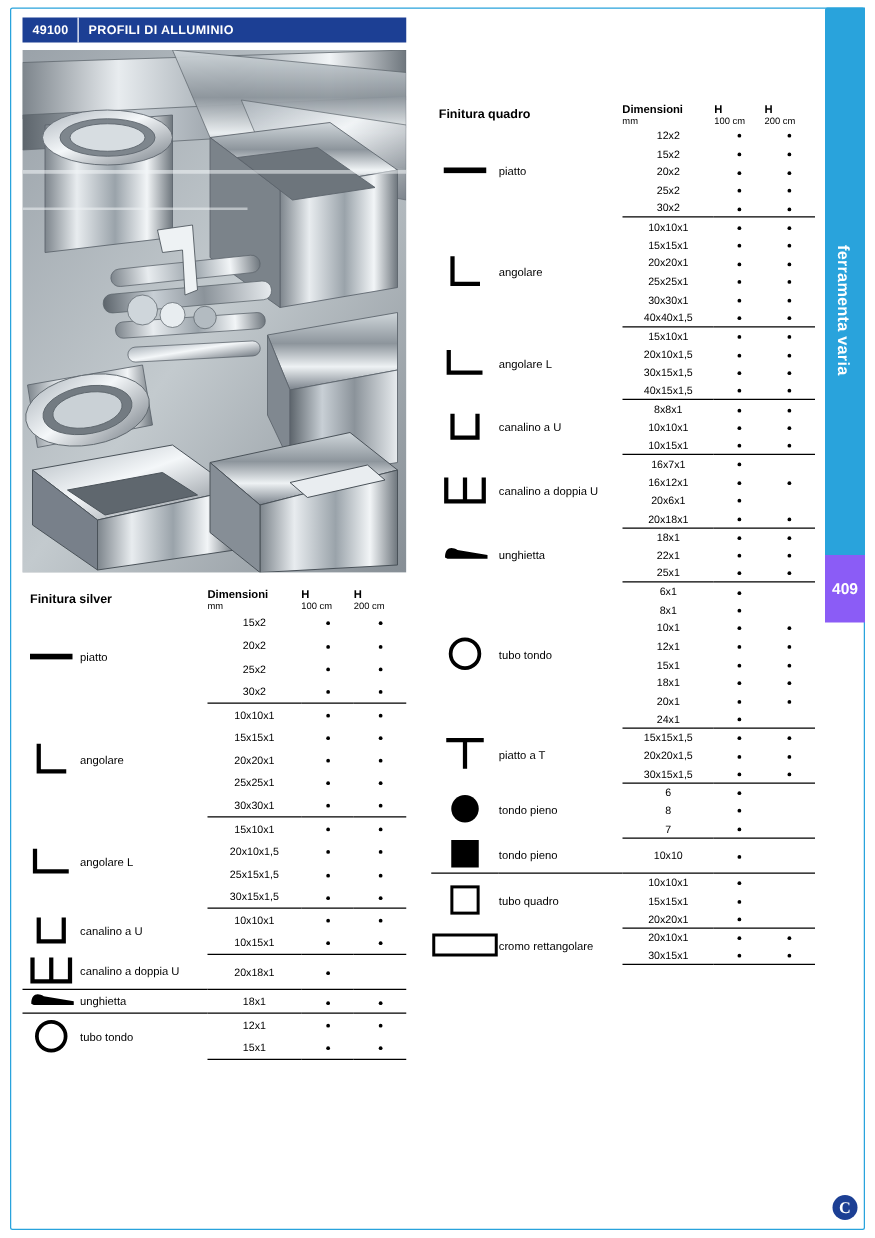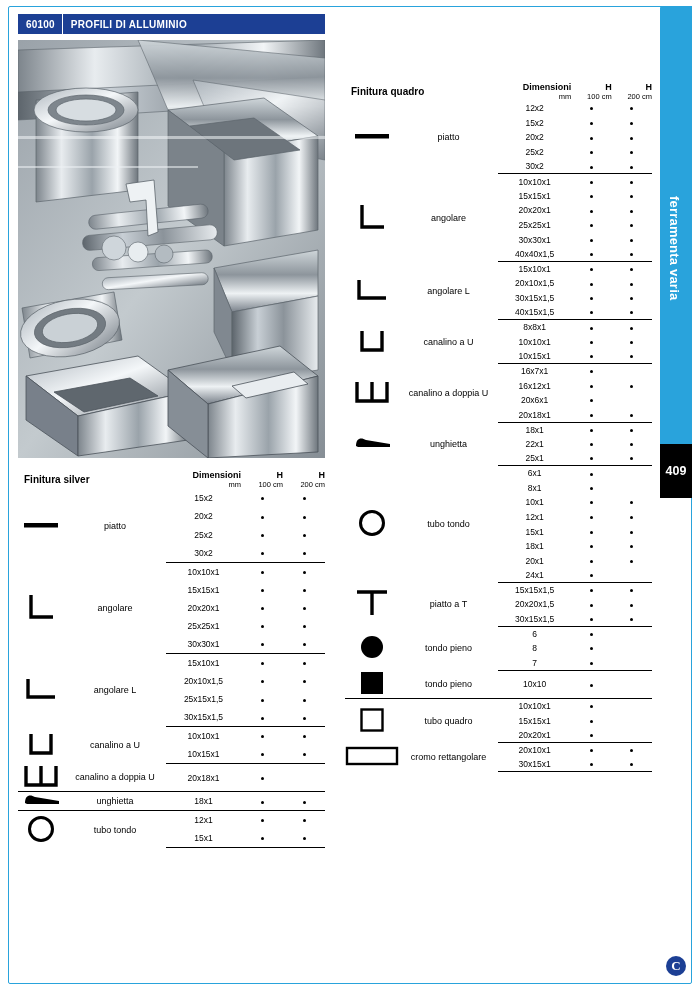--- a/index.html
+++ b/index.html
@@ -64,21 +64,21 @@
     font-weight: bold;
     transform: rotate(90deg);
     transform-origin: left top;
     left: 22px; top: 190px;
     letter-spacing: .2px;
   }
   .side-page {
     position: absolute;
     right: 8px; top: 444px;
     width: 32px; height: 54px;
-    background: #000000;
+    background: #8b5cf6;
     color: #fff;
     font-size: 12.5px;
     font-weight: bold;
     display: flex;
     align-items: center;
     justify-content: center;
   }
   .corner-logo {
     position: absolute;
     right: 14px; bottom: 14px;
@@ -113,21 +113,21 @@
   }
   table.spec td, table.spec th {
     border: 0;
     padding: 0;
   }
   .hdr-row td {
     border-bottom: 1.4px solid #000;
     border-top: 1.4px solid #000;
     padding: 4px 2px 5px 2px;
     vertical-align: middle;
-    text-align: right;
+    text-align: left;
     font-weight: bold;
   }
   .hdr-row td.left {
     text-align: left;
     padding-left: 6px;
     font-size: 10px;
   }
   .hdr-sub { font-weight: normal; font-size: 7.5px; display:block; }
   .vline { border-left: 1px solid #000; }
 
@@ -139,21 +139,21 @@
     border-left: 1px solid #000;
   }
   .dot-cell {
     text-align: center;
     border-bottom: 1px solid #bfbfbf;
     border-left: 1px solid #000;
     font-size: 9px;
   }
   .dot { display:inline-block; width:3px; height:3px; border-radius:50%; background:#000; vertical-align: middle;}
   .name-cell {
-    text-align: center;
+    text-align: left;
     font-size: 9px;
     vertical-align: middle;
   }
   .icon-cell {
     text-align: center;
     vertical-align: middle;
     width: 46px;
   }
   .grp-end td { border-bottom: 1.1px solid #000 !important; }
   .tbl-end td { border-bottom: 1.4px solid #000 !important; }
@@ -163,21 +163,21 @@
   
   #tbl-cromo { left: 18px; top: 470px; width: 307px; }
   #tbl-silver { left: 345px; top: 82px; width: 307px; }
 </style>
 </head>
 <body>
 
 <div class="page-frame"></div>
 
 <div class="header">
-  <div class="code">60100</div>
+  <div class="code">49100</div>
   <div class="sep"></div>
   <div class="title">PROFILI DI ALLUMINIO</div>
 </div>
 
 <div class="side-tab">
   <div class="vtext">ferramenta varia</div>
 </div>
 <div class="side-page">409</div>
 <div class="corner-logo">C</div>
 

